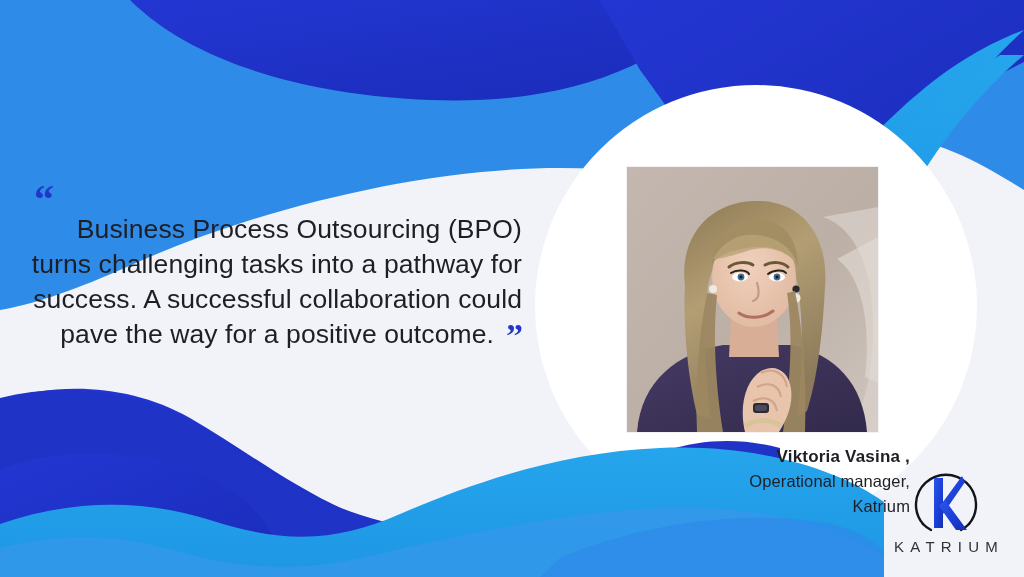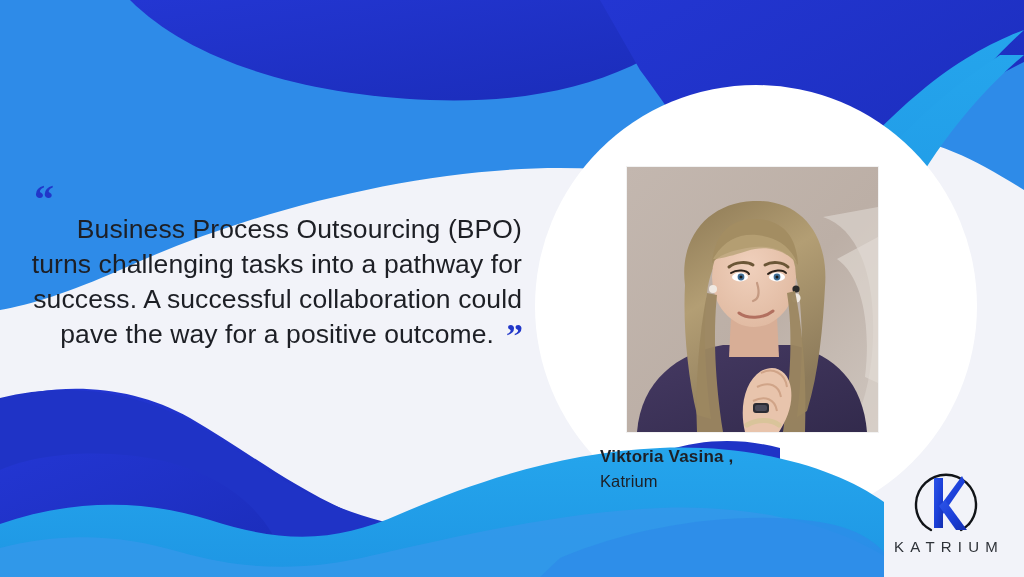--- a/index.html
+++ b/index.html
@@ -77,21 +77,21 @@
     box-shadow: 0 0 0 1px rgba(0,0,0,0.05);
   }
   .portrait-svg { display: block; width: 251px; height: 265px; }
 
   
   .attribution {
     position: absolute;
     left: 600px;
     top: 444px;
     width: 310px;
-    text-align: left;
+    text-align: right;
     z-index: 12;
     color: #1D1F25;
   }
   .attr-name {
     font-size: 17px;
     font-weight: 700;
     line-height: 25px;
     letter-spacing: 0.2px;
   }
   .attr-role, .attr-company {
@@ -292,20 +292,21 @@
 
       <rect x="126" y="236" width="16" height="10" rx="3" fill="#2B2B33"></rect>
       <rect x="128" y="238" width="12" height="6" rx="2" fill="#4A4A58"></rect>
 
       <path d="M120,258 C130,252 144,252 152,258" stroke="#D9C49A" stroke-width="5" fill="none" stroke-linecap="round"></path>
     </svg>
   </div>
 
   <div class="attribution">
     <div class="attr-name">Viktoria Vasina ,</div>
+    <div class="attr-role">Operational manager,</div>
     <div class="attr-company">Katrium</div>
   </div>
 
   <div class="logo">
     <svg class="logo-mark" width="82" height="74" viewBox="0 0 82 74">
       <defs>
         <linearGradient id="kGrad" x1="0" y1="0" x2="1" y2="1">
           <stop offset="0%" stop-color="#2D55E8"></stop>
           <stop offset="55%" stop-color="#1B3FD8"></stop>
           <stop offset="100%" stop-color="#142FAE"></stop>

